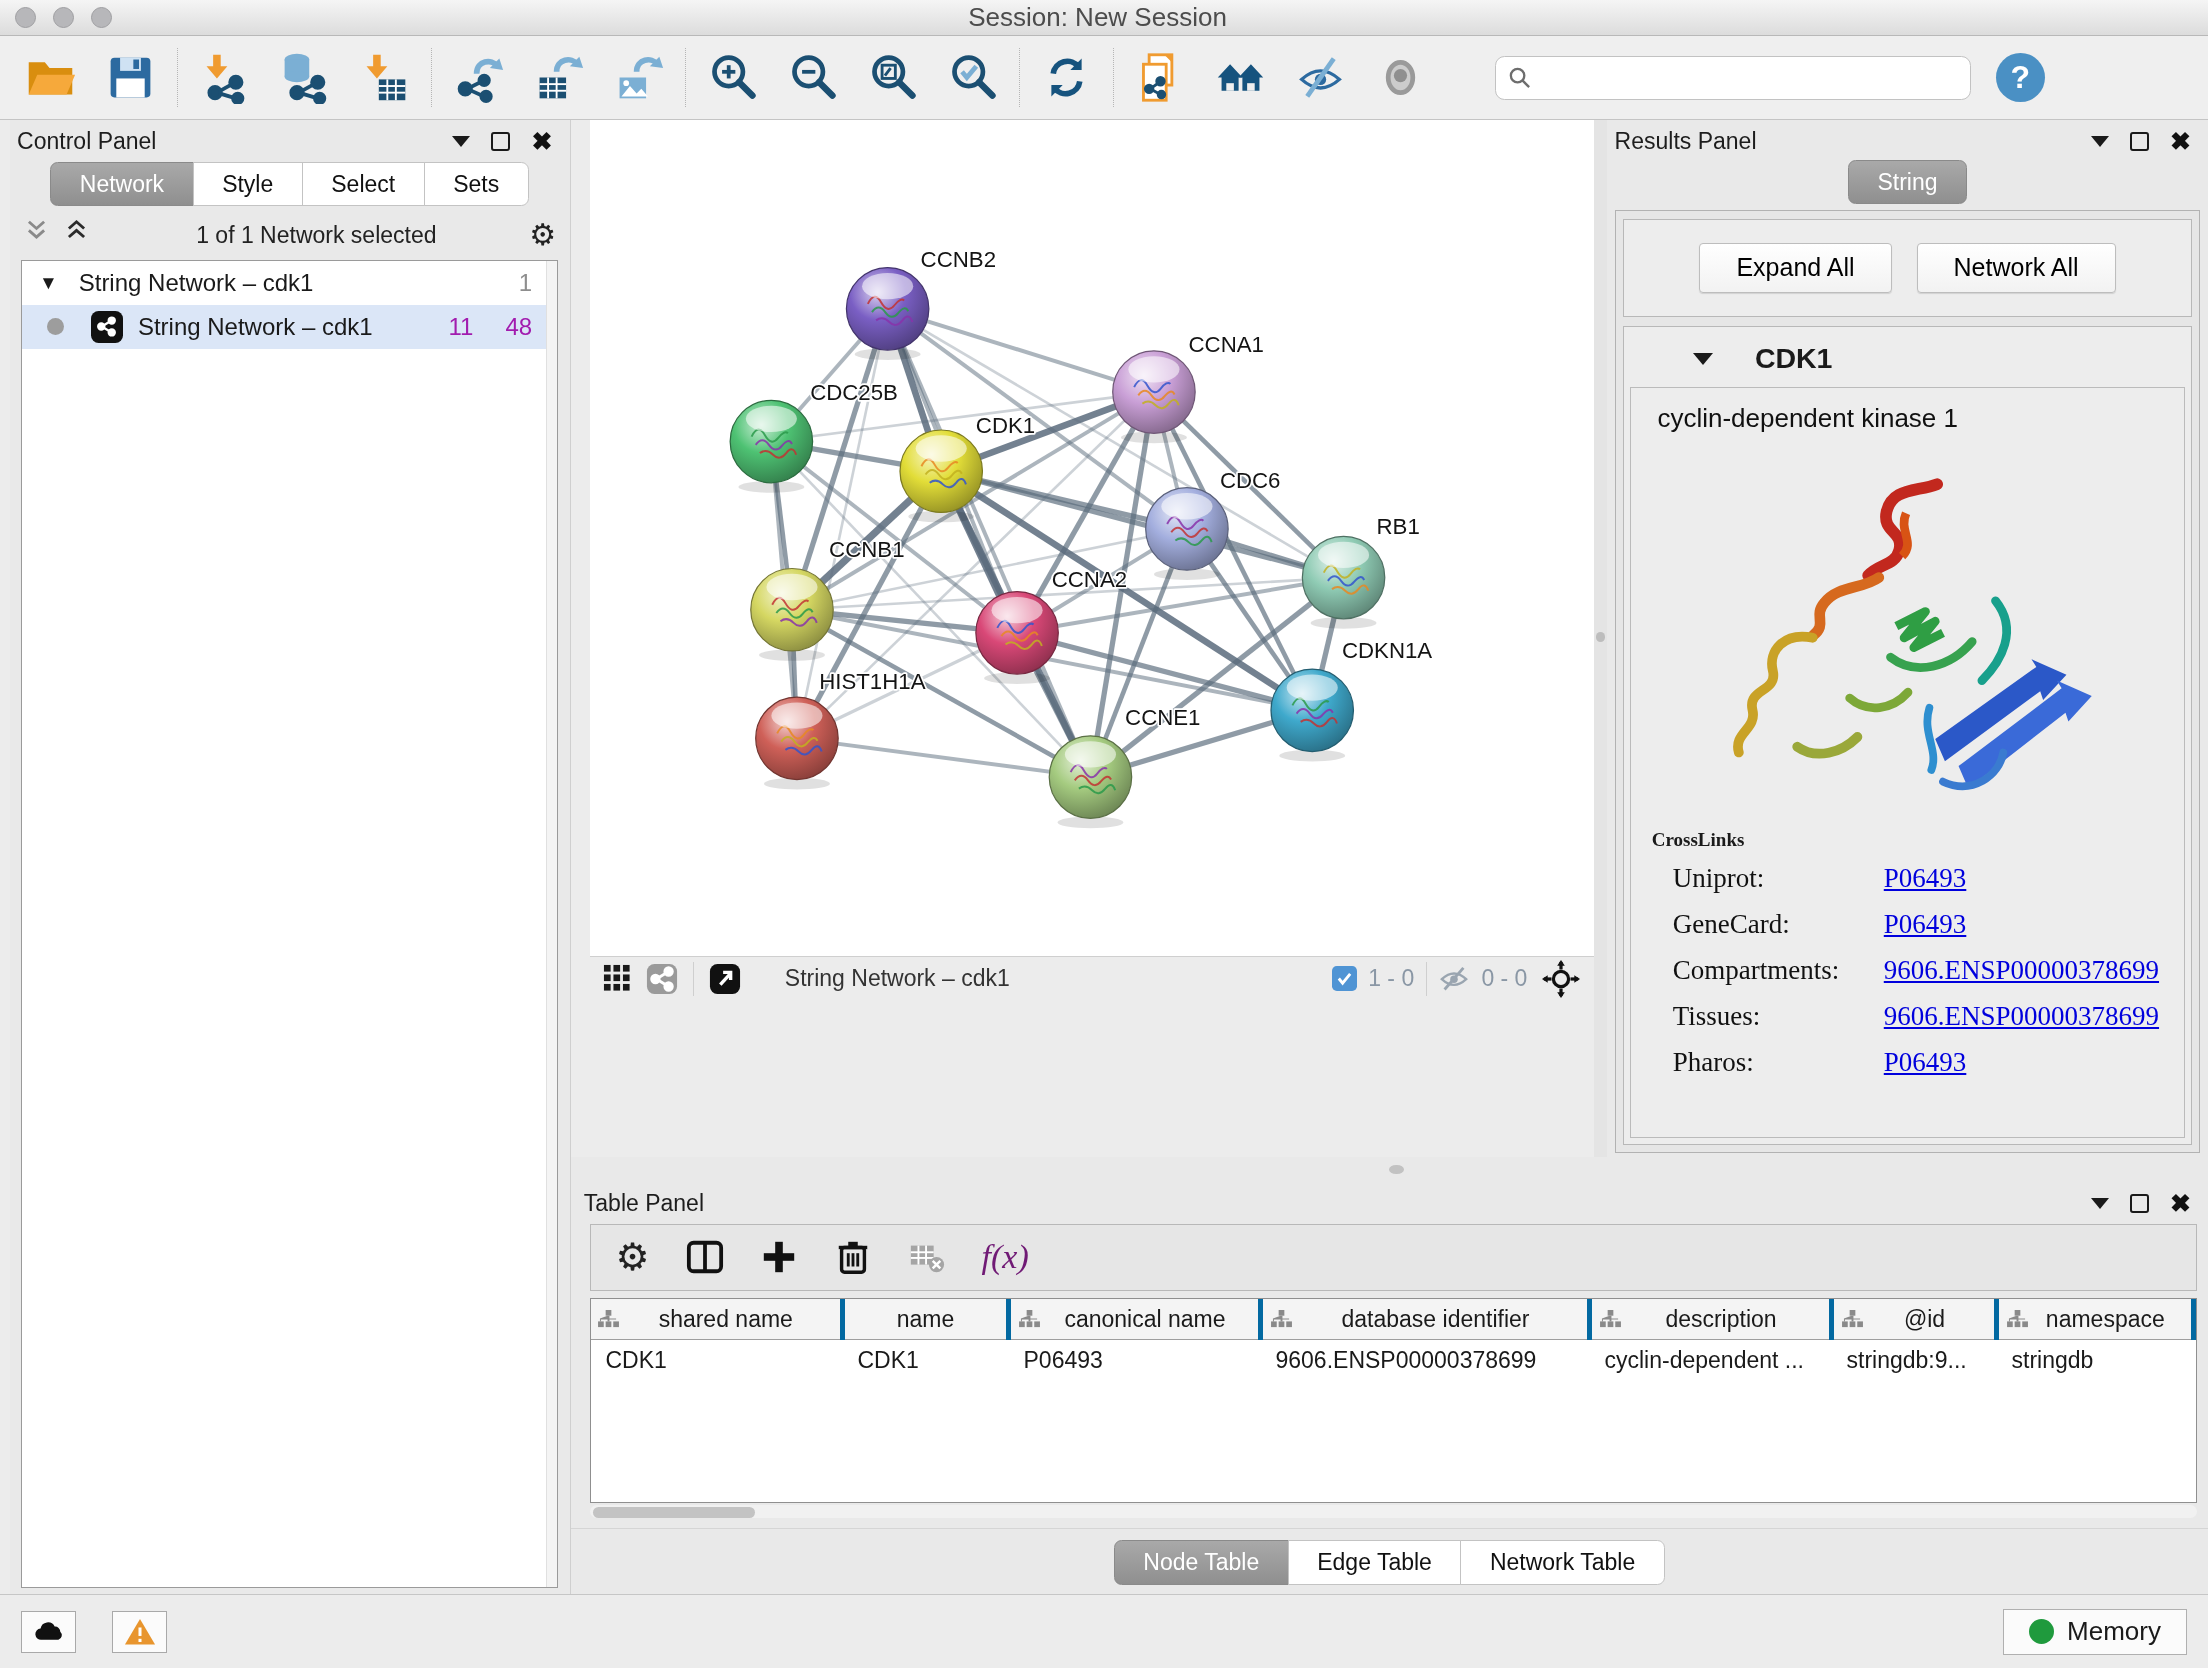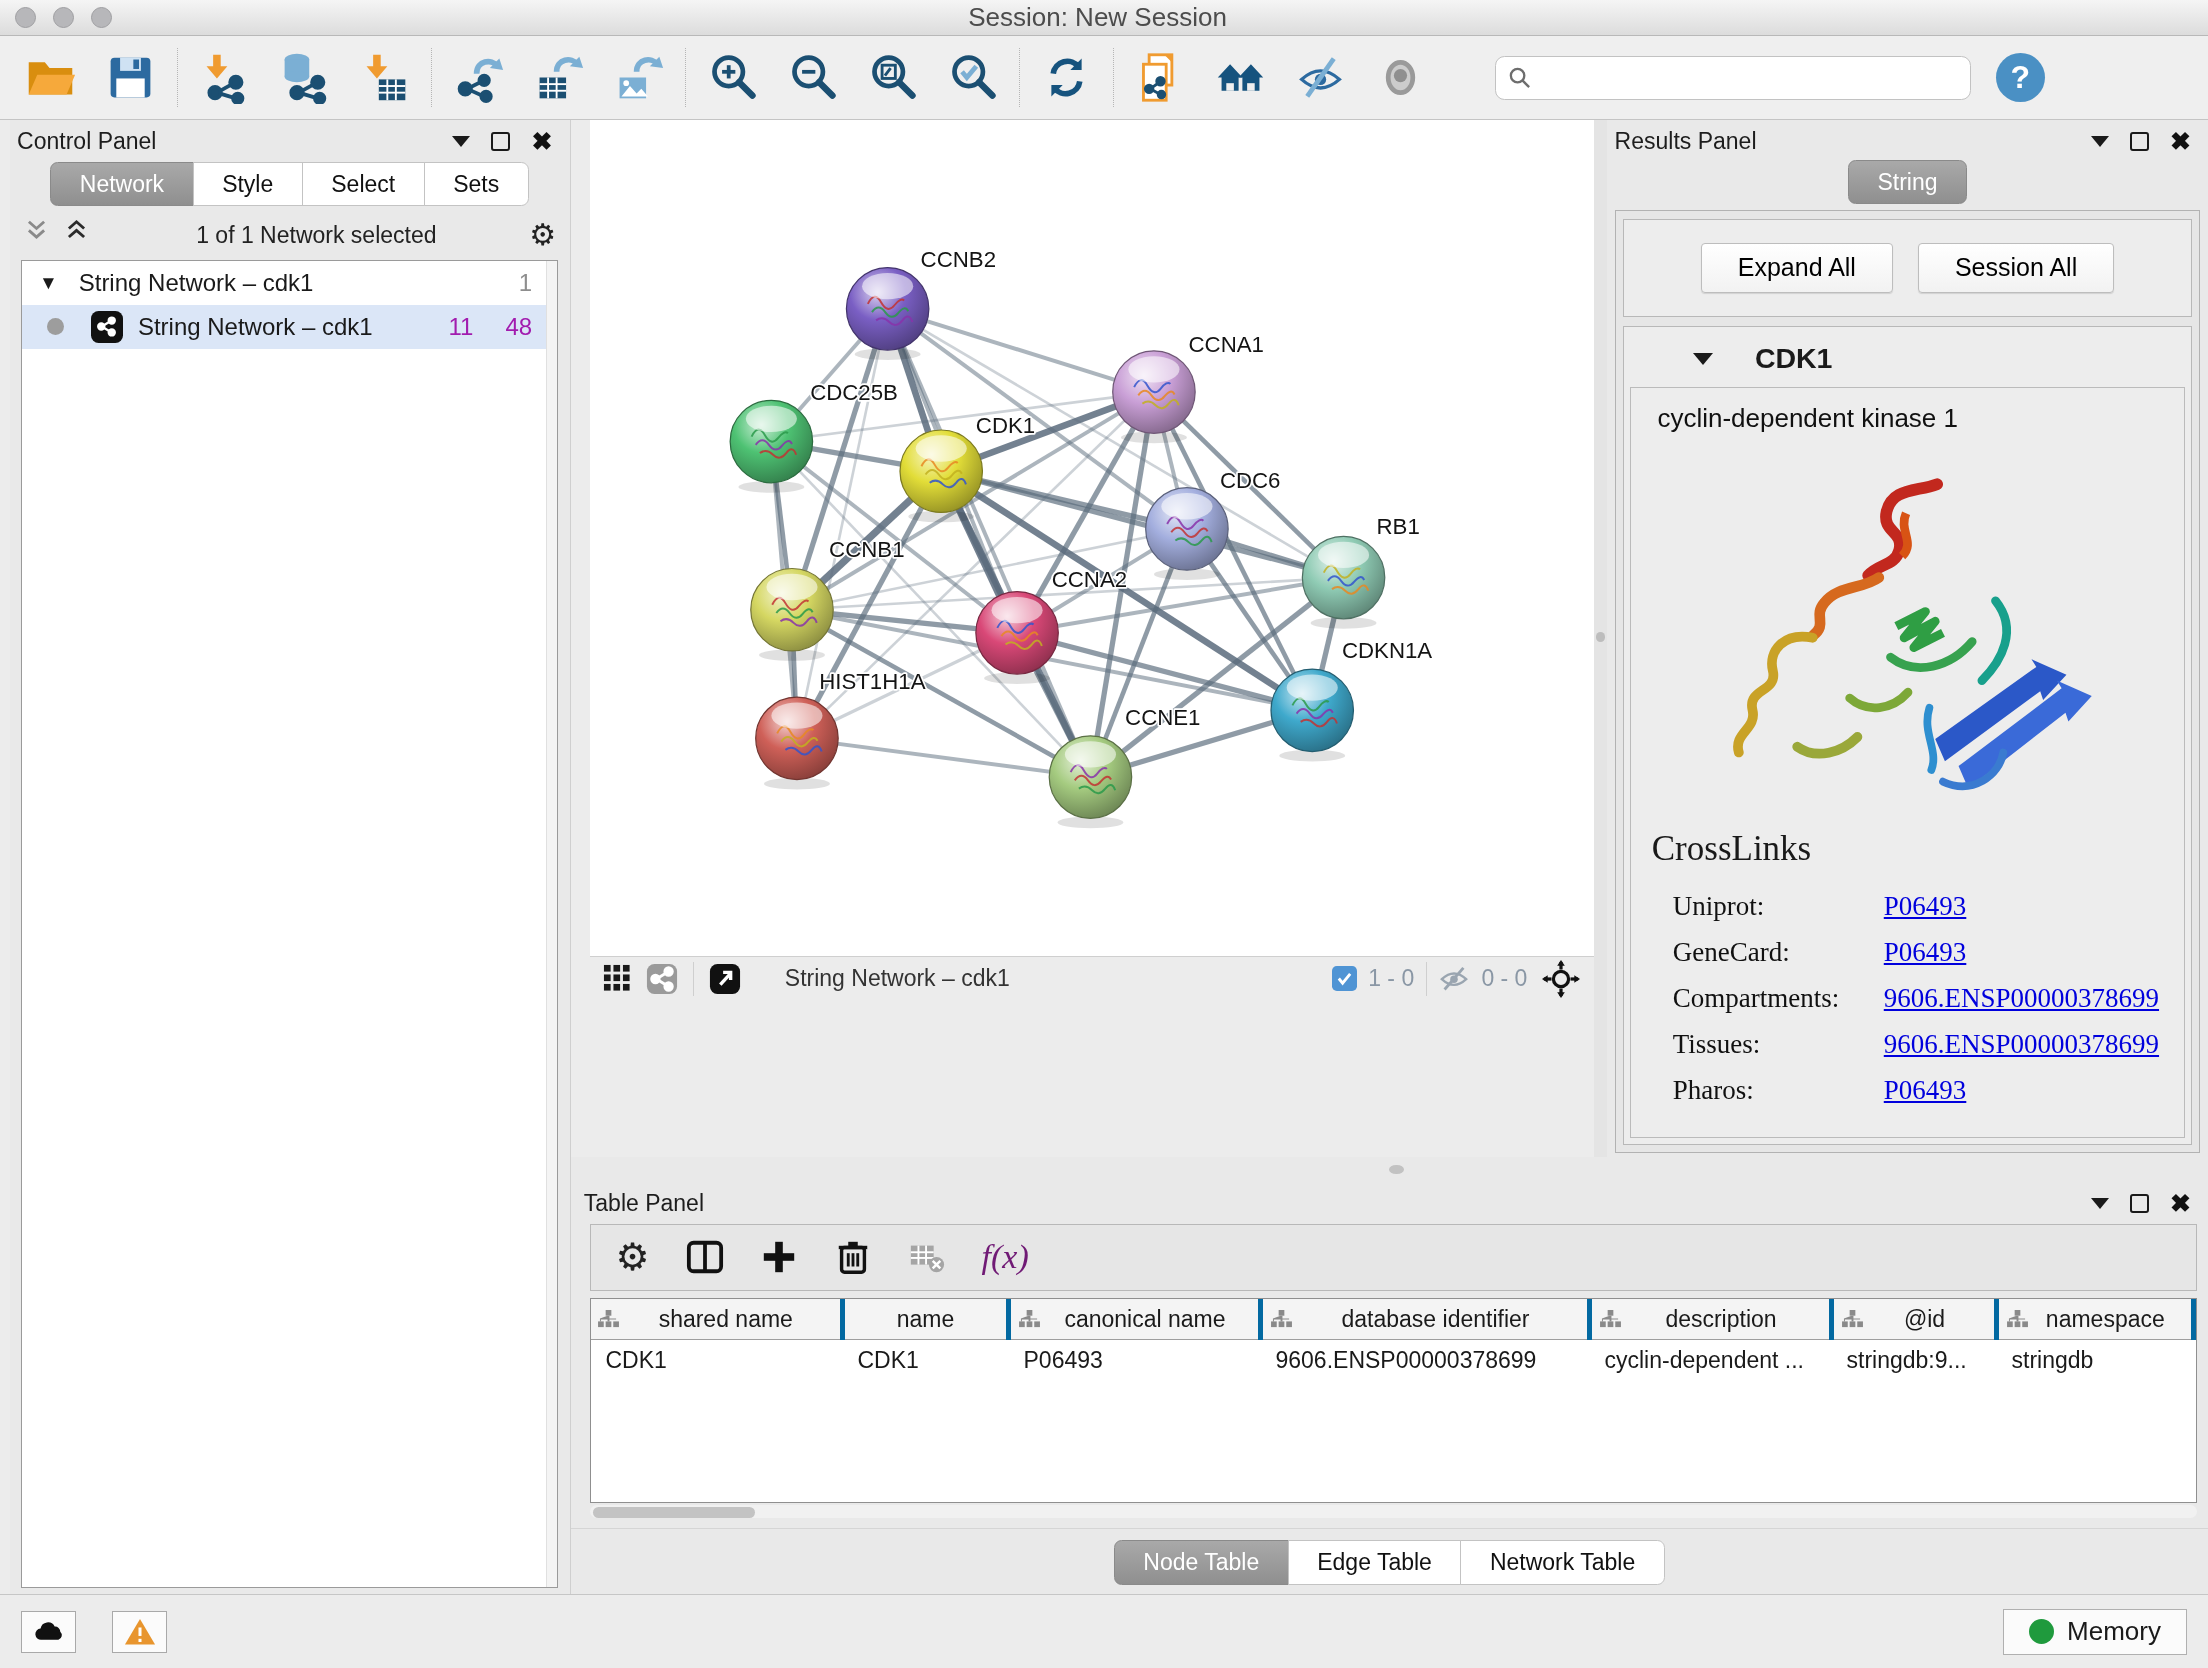--- a/index.html
+++ b/index.html
@@ -110,21 +110,21 @@
   .rp-actions { border: 1px solid #b8b8b8; background: #ededed; padding: 23px 0; display: flex; justify-content: center; gap: 25px; margin-bottom: 9.5px; }
   .rp-btn { background: linear-gradient(#ffffff, #f2f2f2); border: 1px solid #bdbdbd; border-radius: 4px; font-size: 25px; padding: 9.5px 36px; box-shadow: 0 1px 1px rgba(0,0,0,0.12); }
   .rp-section { flex: 1; border: 1px solid #b8b8b8; background: #ededed; padding: 5.7px; display: flex; flex-direction: column; }
   .rp-sec-head { display: flex; align-items: center; padding: 9.5px 0 11.4px 0; }
   .rp-sec-head .tri { width: 0; height: 0; border-left: 10.5px solid transparent; border-right: 10.5px solid transparent; border-top: 12.4px solid #1a1a1a; margin: 0 42px 0 63px; }
   .rp-sec-title { font-size: 28.5px; font-weight: bold; }
   .rp-sub { flex: 1; border: 1px solid #bbbbbb; background: #ededed; padding: 13.3px 9.5px; overflow: hidden; }
   .rp-desc { font-size: 26px; color: #111; margin: 1.9px 0 13.3px 17px; }
   .structure-wrap { display: flex; justify-content: center; padding: 7.6px 0 9.5px 0; }
   .crosslinks { font-family: "Liberation Serif", serif; margin-left: 11.4px; margin-top: 15px; }
-  .crosslinks h3 { font-size: 35px; font-weight: normal; margin-bottom: 22px; }
+  .crosslinks h3 { font-size: 19px; font-weight: bold; margin-bottom: 12px; }
   .cl-row { display: flex; font-size: 27px; margin: 0 0 15px 21px; }
   .cl-row .lbl { width: 211px; color: #111; }
   .cl-row a { color: #0000dd; text-decoration: underline; }
 
   
   .h-split { height: 25px; flex: 0 0 25px; background: #e9e9e9; position: relative; }
   .h-split .knob { position: absolute; left: 50%; top: 7.6px; width: 15px; height: 9.5px; border-radius: 50%; background: #c2c2c2; }
 
   .table-panel { flex: 1; background: #e9e9e9; display: flex; flex-direction: column; min-height: 0; }
   .tp-toolbar { margin: 3.8px 11.4px 7.6px 19px; border: 1px solid #b8b8b8; background: #e6e6e6; display: flex; align-items: center; gap: 36px; padding: 13.3px 25px; }
@@ -687,21 +687,21 @@
               <span class="float"></span>
               <span class="close">✖</span>
             </span>
           </div>
           <div class="rp-tabs seg-tabs">
             <div class="seg-tab sel" style="border-radius:7.6px">String</div>
           </div>
           <div class="rp-outer">
             <div class="rp-actions">
               <button class="rp-btn">Expand All</button>
-              <button class="rp-btn">Session All</button>
+              <button class="rp-btn">Network All</button>
             </div>
             <div class="rp-section">
               <div class="rp-sec-head">
                 <span class="tri"></span>
                 <span class="rp-sec-title">CDK1</span>
               </div>
               <div class="rp-sub">
                 <div class="rp-desc">cyclin-dependent kinase 1</div>
                 <div class="structure-wrap">
                   <svg width="418" height="350" viewBox="0 0 420 360">

